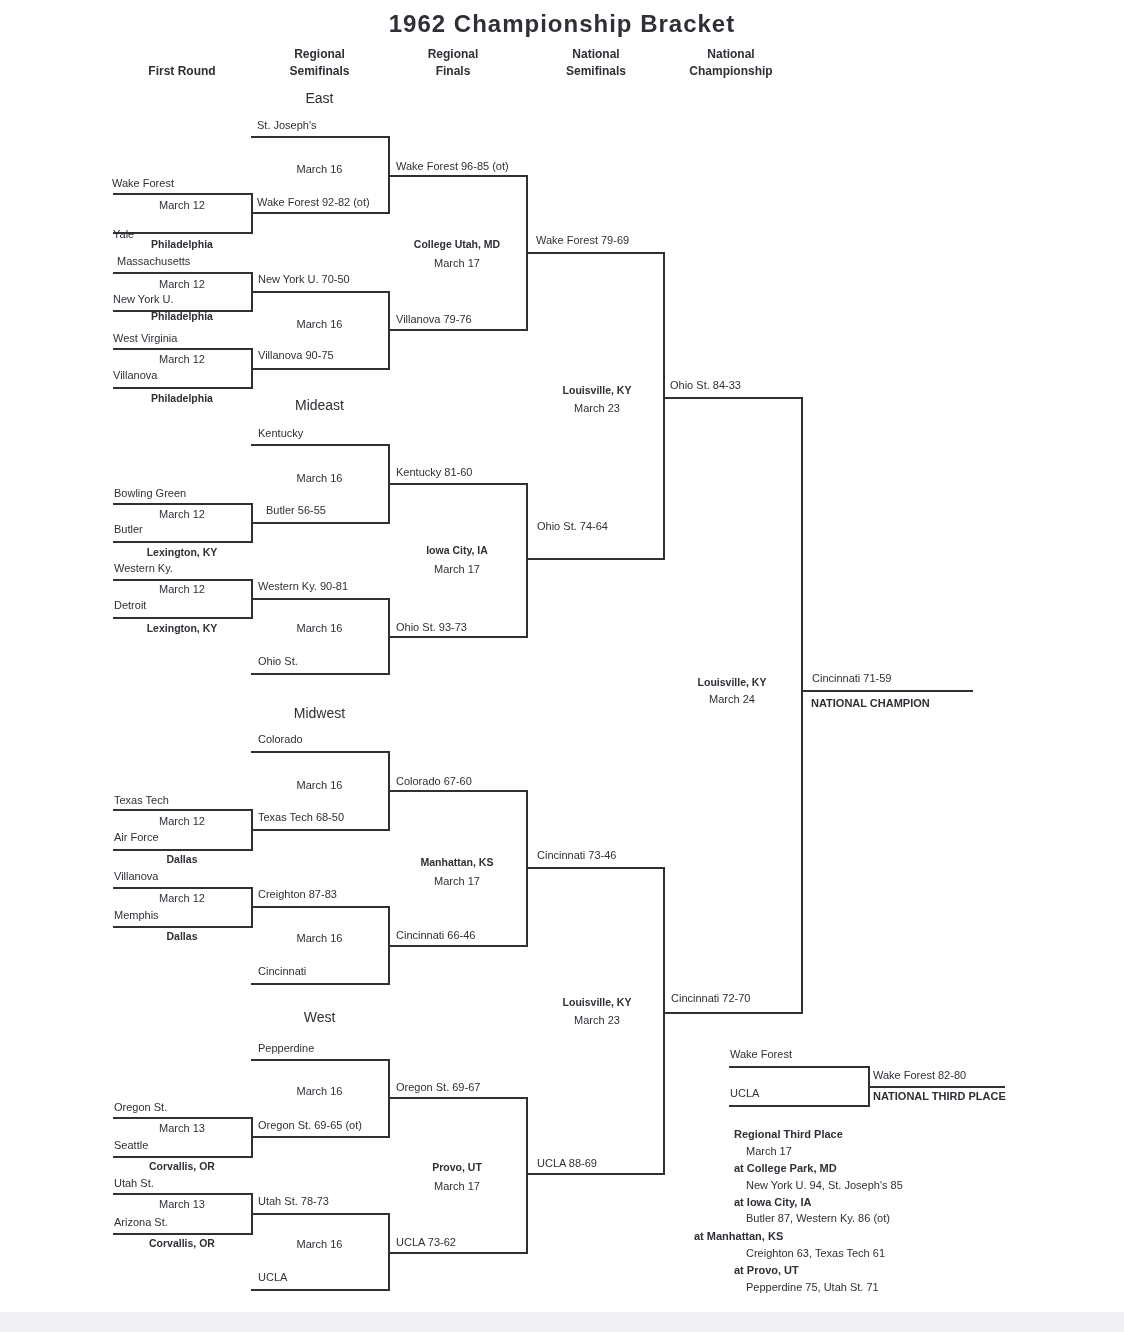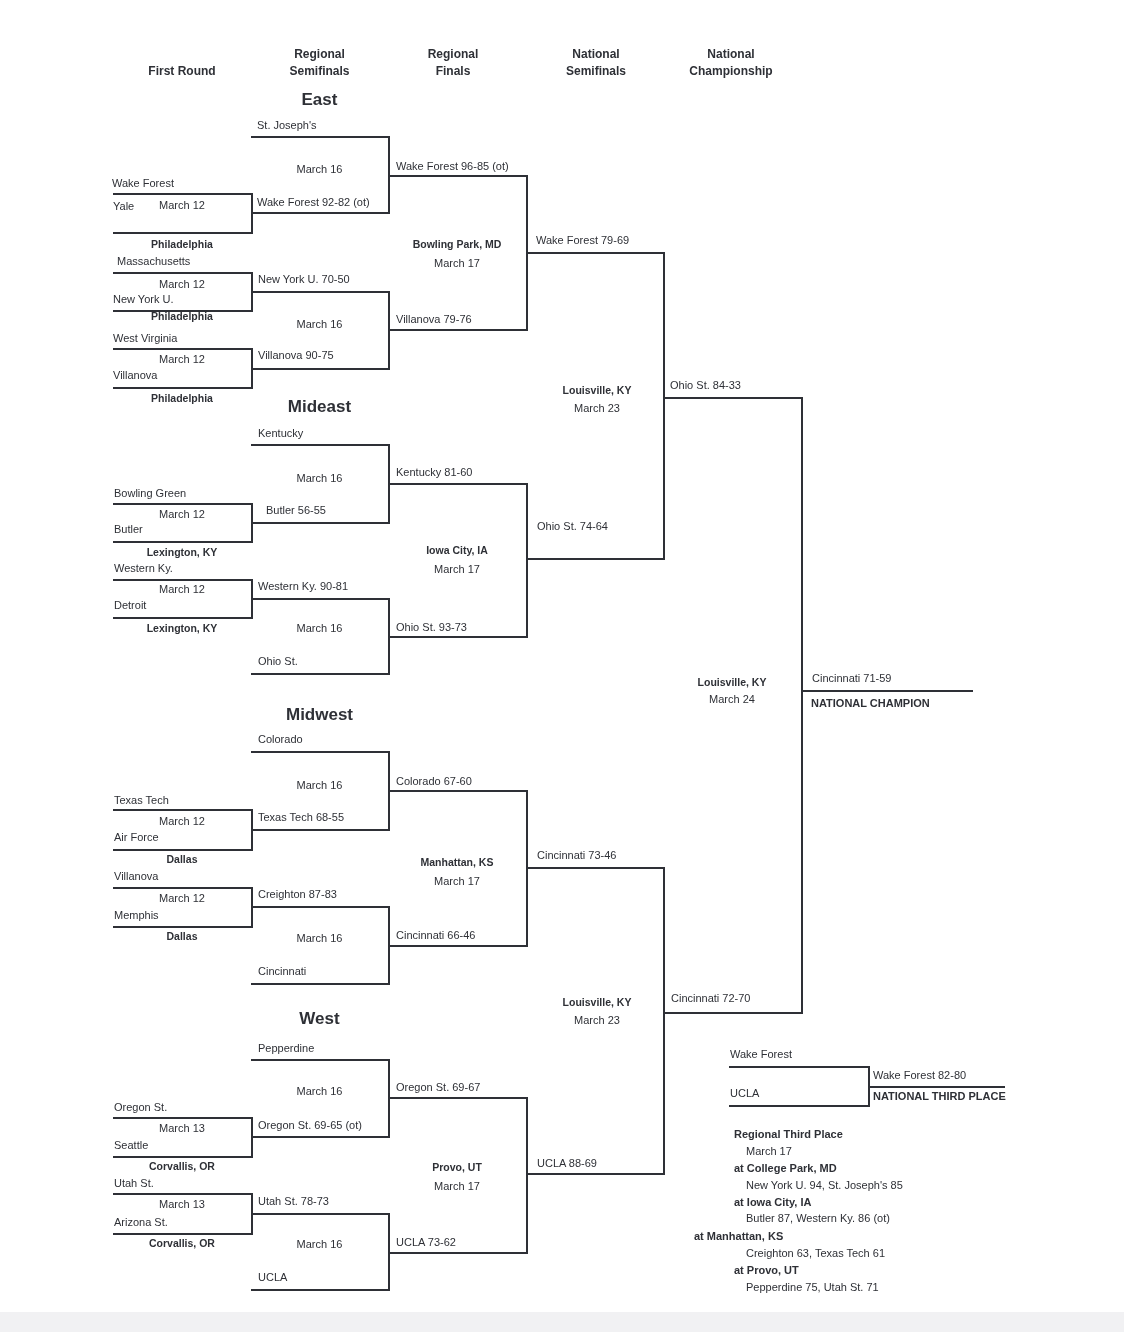--- a/index.html
+++ b/index.html
@@ -3,74 +3,75 @@
 <meta charset="utf-8">
 <style>
   html,body{margin:0;padding:0;}
   body{width:1124px;height:1332px;background:#ffffff;position:relative;overflow:hidden;
        font-family:"Liberation Sans", sans-serif;color:#2e3036;}
   #stage{position:absolute;left:0;top:0;width:1124px;height:1332px;}
   .lbl{position:absolute;font-size:11px;line-height:1.1;white-space:nowrap;color:#2e3036;}
   .b{font-weight:bold;}
   .sm{font-size:10.5px;}
   .hdr{font-size:12px;font-weight:bold;text-align:center;}
-  .reg{font-size:17px;font-weight:bold;text-align:center;}
+  .reg{font-size:14px;font-weight:normal;text-align:center;}
   .c1{left:113px;width:138px;text-align:center;}
   .c2{left:251px;width:137px;text-align:center;}
   .c3{left:388px;width:138px;text-align:center;}
   .c4{left:528px;width:138px;text-align:center;}
   .c5{left:663px;width:138px;text-align:center;}
   .hl{position:absolute;height:2px;background:#2e3036;}
   .vl{position:absolute;width:2px;background:#2e3036;}
   #title{position:absolute;left:0;top:10px;width:1124px;text-align:center;
          font-size:24px;font-weight:bold;letter-spacing:1px;color:#2e3036;}
   #footer-strip{position:absolute;left:0;top:1312px;width:1124px;height:20px;background:#f1f1f3;}
 </style>
 </head>
 <body>
 
 <div id="stage">
 
+  <div id="title">1962 Championship Bracket</div>
 
   <div class="lbl hdr" style="left:113px;width:138px;top:65px">First Round</div>
   <div class="lbl hdr" style="left:251px;width:137px;top:48px">Regional</div>
   <div class="lbl hdr" style="left:251px;width:137px;top:65px">Semifinals</div>
   <div class="lbl hdr" style="left:384px;width:138px;top:48px">Regional</div>
   <div class="lbl hdr" style="left:384px;width:138px;top:65px">Finals</div>
   <div class="lbl hdr" style="left:526px;width:140px;top:48px">National</div>
   <div class="lbl hdr" style="left:526px;width:140px;top:65px">Semifinals</div>
   <div class="lbl hdr" style="left:662px;width:138px;top:48px">National</div>
   <div class="lbl hdr" style="left:662px;width:138px;top:65px">Championship</div>
 
   <div class="lbl reg c2" style="top:91px">East</div>
   <div class="lbl reg c2" style="top:398px">Mideast</div>
   <div class="lbl reg c2" style="top:706px">Midwest</div>
   <div class="lbl reg c2" style="top:1010px">West</div>
 
   <div class="lbl" style="left:257px;top:119px">St. Joseph's</div>
   <div class="lbl" style="left:112px;top:177px">Wake Forest</div>
   <div class="lbl c1" style="top:199px">March 12</div>
-  <div class="lbl" style="left:113px;top:200px">Yale</div>
+  <div class="lbl" style="left:113px;top:228px">Yale</div>
   <div class="lbl b sm c1" style="top:239px">Philadelphia</div>
   <div class="lbl" style="left:257px;top:196px">Wake Forest 92-82 (ot)</div>
   <div class="lbl c2" style="top:163px">March 16</div>
   <div class="lbl" style="left:396px;top:160px">Wake Forest 96-85 (ot)</div>
   <div class="lbl" style="left:117px;top:255px">Massachusetts</div>
   <div class="lbl c1" style="top:278px">March 12</div>
   <div class="lbl" style="left:113px;top:293px">New York U.</div>
   <div class="lbl b sm c1" style="top:311px">Philadelphia</div>
   <div class="lbl" style="left:258px;top:273px">New York U. 70-50</div>
   <div class="lbl" style="left:113px;top:332px">West Virginia</div>
   <div class="lbl c1" style="top:353px">March 12</div>
   <div class="lbl" style="left:113px;top:369px">Villanova</div>
   <div class="lbl b sm c1" style="top:393px">Philadelphia</div>
   <div class="lbl" style="left:258px;top:349px">Villanova 90-75</div>
   <div class="lbl c2" style="top:318px">March 16</div>
   <div class="lbl" style="left:396px;top:313px">Villanova 79-76</div>
-  <div class="lbl b sm c3" style="top:239px">Bowling Park, MD</div>
+  <div class="lbl b sm c3" style="top:239px">College Utah, MD</div>
   <div class="lbl c3" style="top:257px">March 17</div>
   <div class="lbl" style="left:536px;top:234px">Wake Forest 79-69</div>
 
   <div class="lbl" style="left:258px;top:427px">Kentucky</div>
   <div class="lbl c2" style="top:472px">March 16</div>
   <div class="lbl" style="left:114px;top:487px">Bowling Green</div>
   <div class="lbl c1" style="top:508px">March 12</div>
   <div class="lbl" style="left:114px;top:523px">Butler</div>
   <div class="lbl b sm c1" style="top:547px">Lexington, KY</div>
   <div class="lbl" style="left:266px;top:504px">Butler 56-55</div>
@@ -90,21 +91,21 @@
   <div class="lbl b sm c4" style="top:385px">Louisville, KY</div>
   <div class="lbl c4" style="top:402px">March 23</div>
   <div class="lbl" style="left:670px;top:379px">Ohio St. 84-33</div>
 
   <div class="lbl" style="left:258px;top:733px">Colorado</div>
   <div class="lbl c2" style="top:779px">March 16</div>
   <div class="lbl" style="left:114px;top:794px">Texas Tech</div>
   <div class="lbl c1" style="top:815px">March 12</div>
   <div class="lbl" style="left:114px;top:831px">Air Force</div>
   <div class="lbl b sm c1" style="top:854px">Dallas</div>
-  <div class="lbl" style="left:258px;top:811px">Texas Tech 68-55</div>
+  <div class="lbl" style="left:258px;top:811px">Texas Tech 68-50</div>
   <div class="lbl" style="left:396px;top:775px">Colorado 67-60</div>
   <div class="lbl" style="left:114px;top:870px">Villanova</div>
   <div class="lbl c1" style="top:892px">March 12</div>
   <div class="lbl" style="left:114px;top:909px">Memphis</div>
   <div class="lbl b sm c1" style="top:931px">Dallas</div>
   <div class="lbl" style="left:258px;top:888px">Creighton 87-83</div>
   <div class="lbl c2" style="top:932px">March 16</div>
   <div class="lbl" style="left:258px;top:965px">Cincinnati</div>
   <div class="lbl" style="left:396px;top:929px">Cincinnati 66-46</div>
   <div class="lbl b sm c3" style="top:857px">Manhattan, KS</div>

